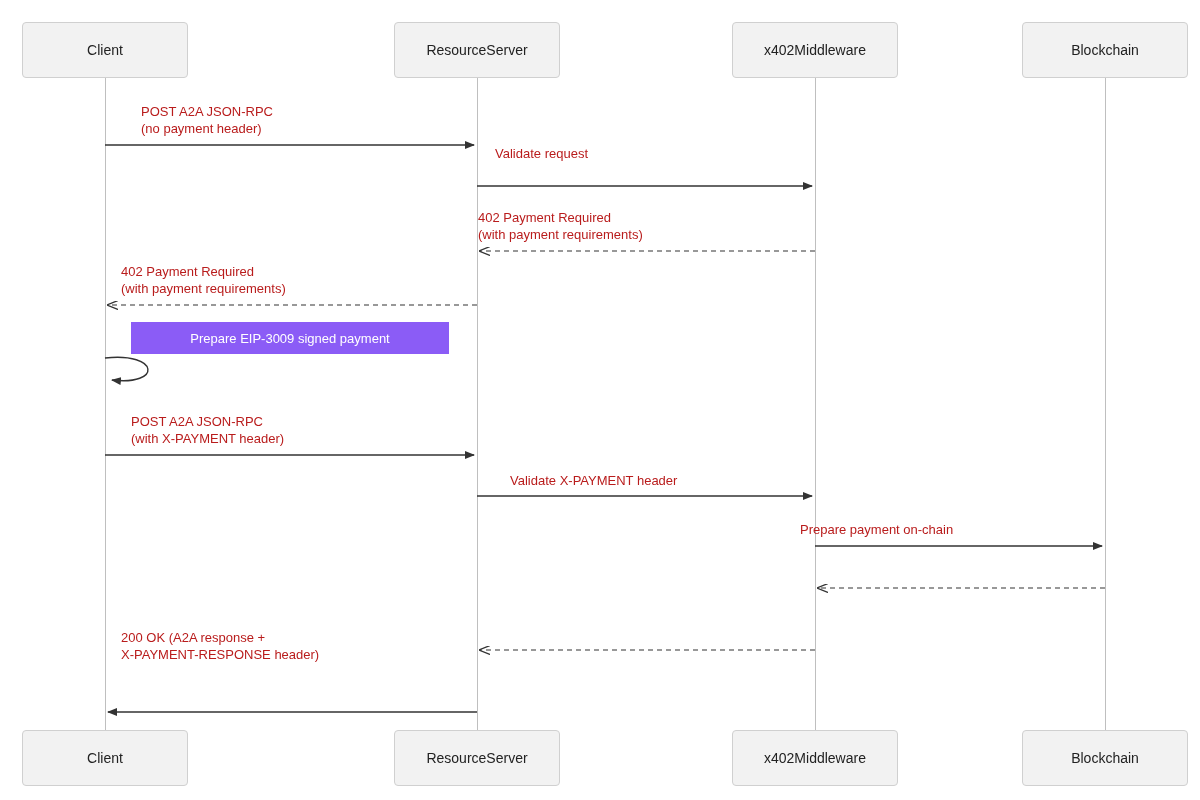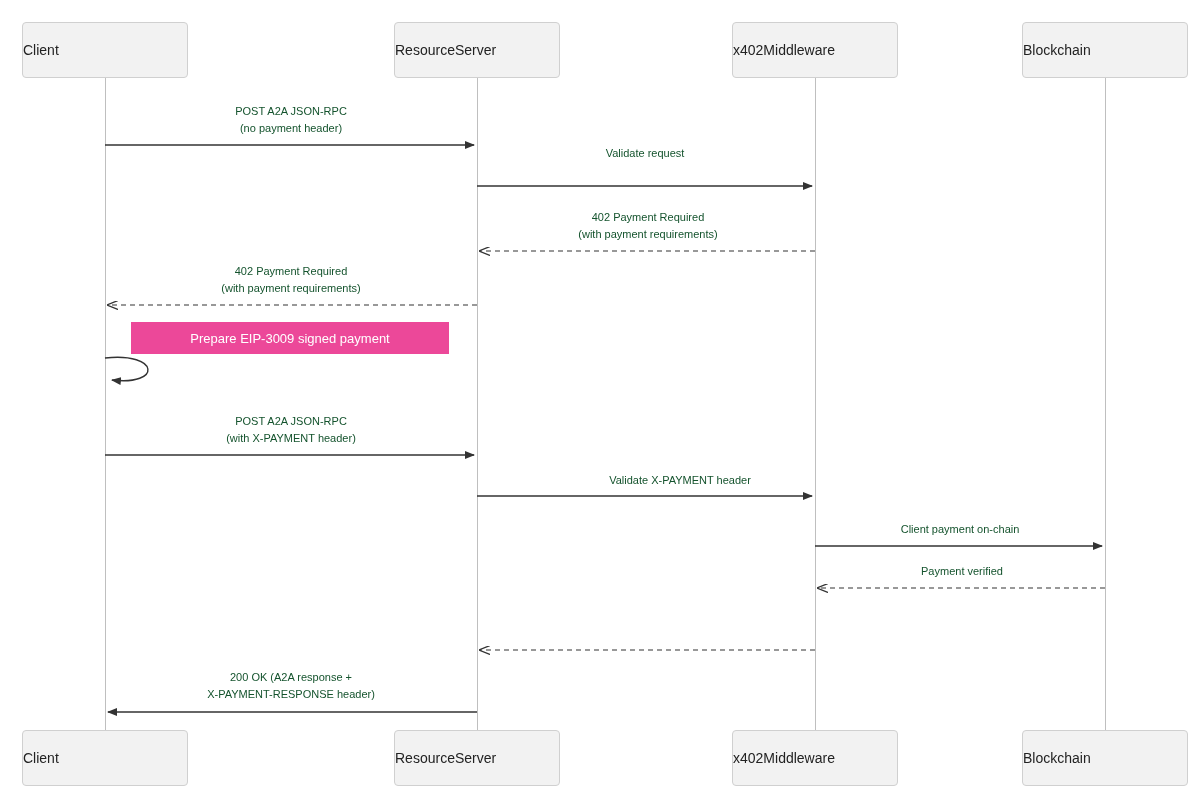--- a/index.html
+++ b/index.html
@@ -18,41 +18,41 @@
     overflow: hidden;
   }
   .participant-box {
     position: absolute;
     box-sizing: border-box;
     background: #f2f2f2;
     border: 1px solid #d0d0d0;
     border-radius: 4px;
     display: flex;
     align-items: center;
+    justify-content: center;
     font-size: 14px;
     color: #222222;
   }
   .lifeline {
     position: absolute;
     width: 0;
     border-left: 1px solid #bfbfbf;
   }
   .msg-label {
     position: absolute;
-    font-size: 11px;
-    color: #14532d;
-    text-align: center;
+    font-size: 13px;
+    color: #b91c1c;
     line-height: 17px;
     white-space: pre;
     transform: translateX(-50%);
   }
   .note-box {
     position: absolute;
     box-sizing: border-box;
-    background: #ec4899;
+    background: #8b5cf6;
     color: #ffffff;
     font-size: 13px;
     display: flex;
     align-items: center;
     justify-content: center;
     padding: 0 30px;
   }
   svg.arrows {
     position: absolute;
     left: 0;
@@ -137,18 +137,17 @@
   <div class="msg-label" style="left:648px; top:209px; width:340px;">402 Payment Required
 (with payment requirements)</div>
   <div class="msg-label" style="left:291px; top:263px; width:340px;">402 Payment Required
 (with payment requirements)</div>
   <div class="note-box" style="left:131px; top:322px; width:318px; height:32px;">
     <span>Prepare EIP-3009 signed payment</span>
   </div>
   <div class="msg-label" style="left:291px; top:413px; width:320px;">POST A2A JSON-RPC
 (with X-PAYMENT header)</div>
   <div class="msg-label" style="left:680px; top:472px; width:340px;">Validate X-PAYMENT header</div>
-  <div class="msg-label" style="left:960px; top:521px; width:320px;">Client payment on-chain</div>
-  <div class="msg-label" style="left:962px; top:563px; width:300px;">Payment verified</div>
-  <div class="msg-label" style="left:291px; top:669px; width:340px;">200 OK (A2A response +
+  <div class="msg-label" style="left:960px; top:521px; width:320px;">Prepare payment on-chain</div>
+  <div class="msg-label" style="left:291px; top:629px; width:340px;">200 OK (A2A response +
 X-PAYMENT-RESPONSE header)</div>
 
 </div>
 
 </body></html>

